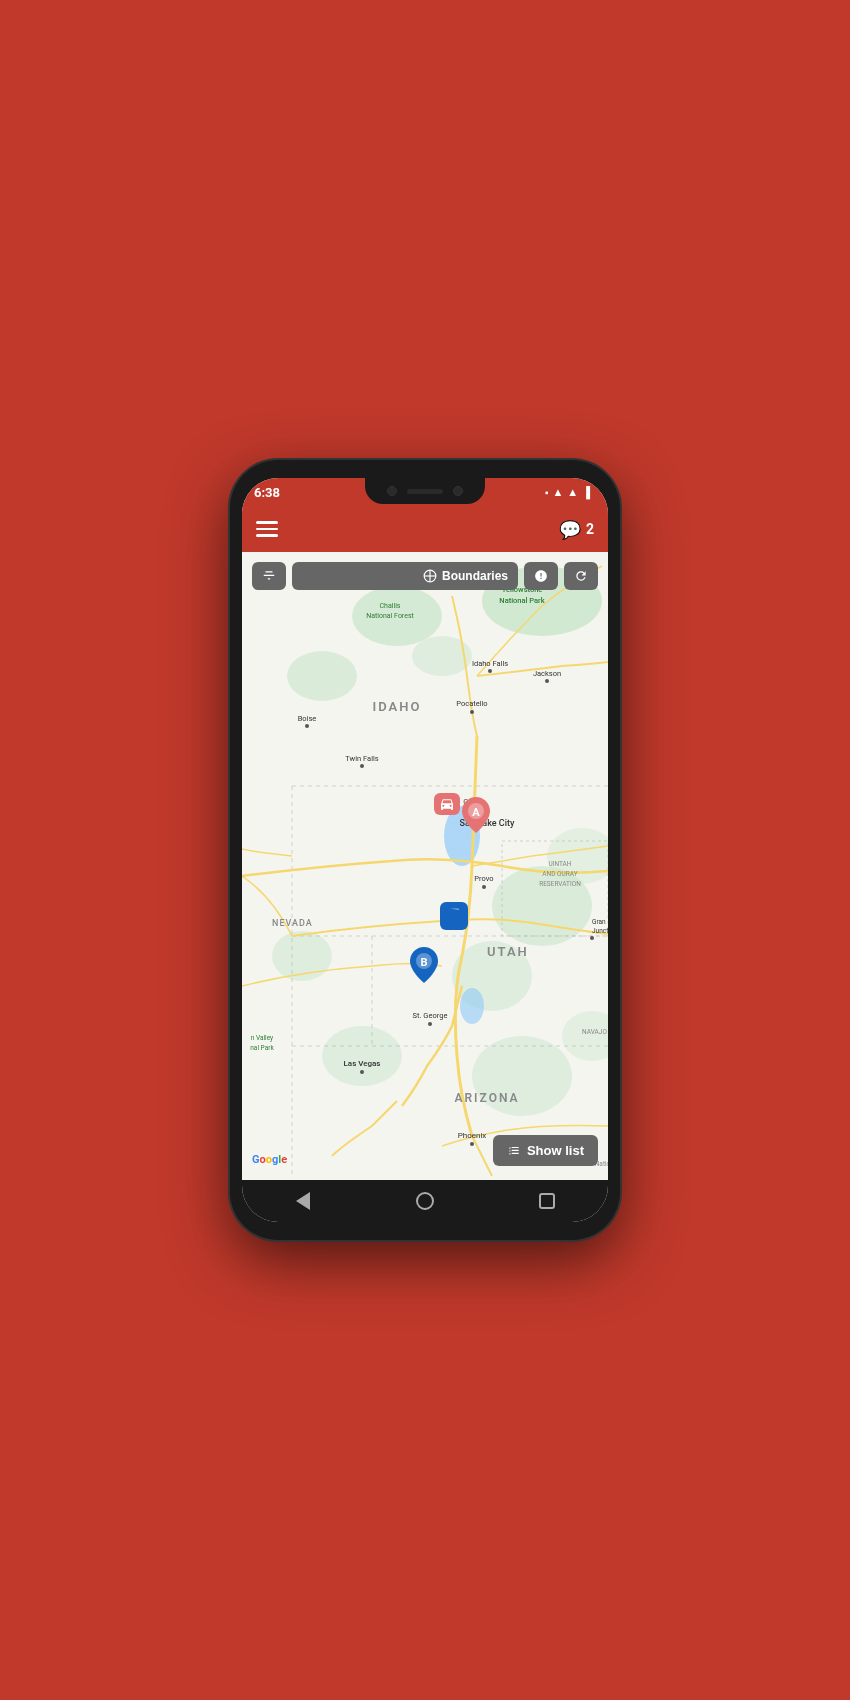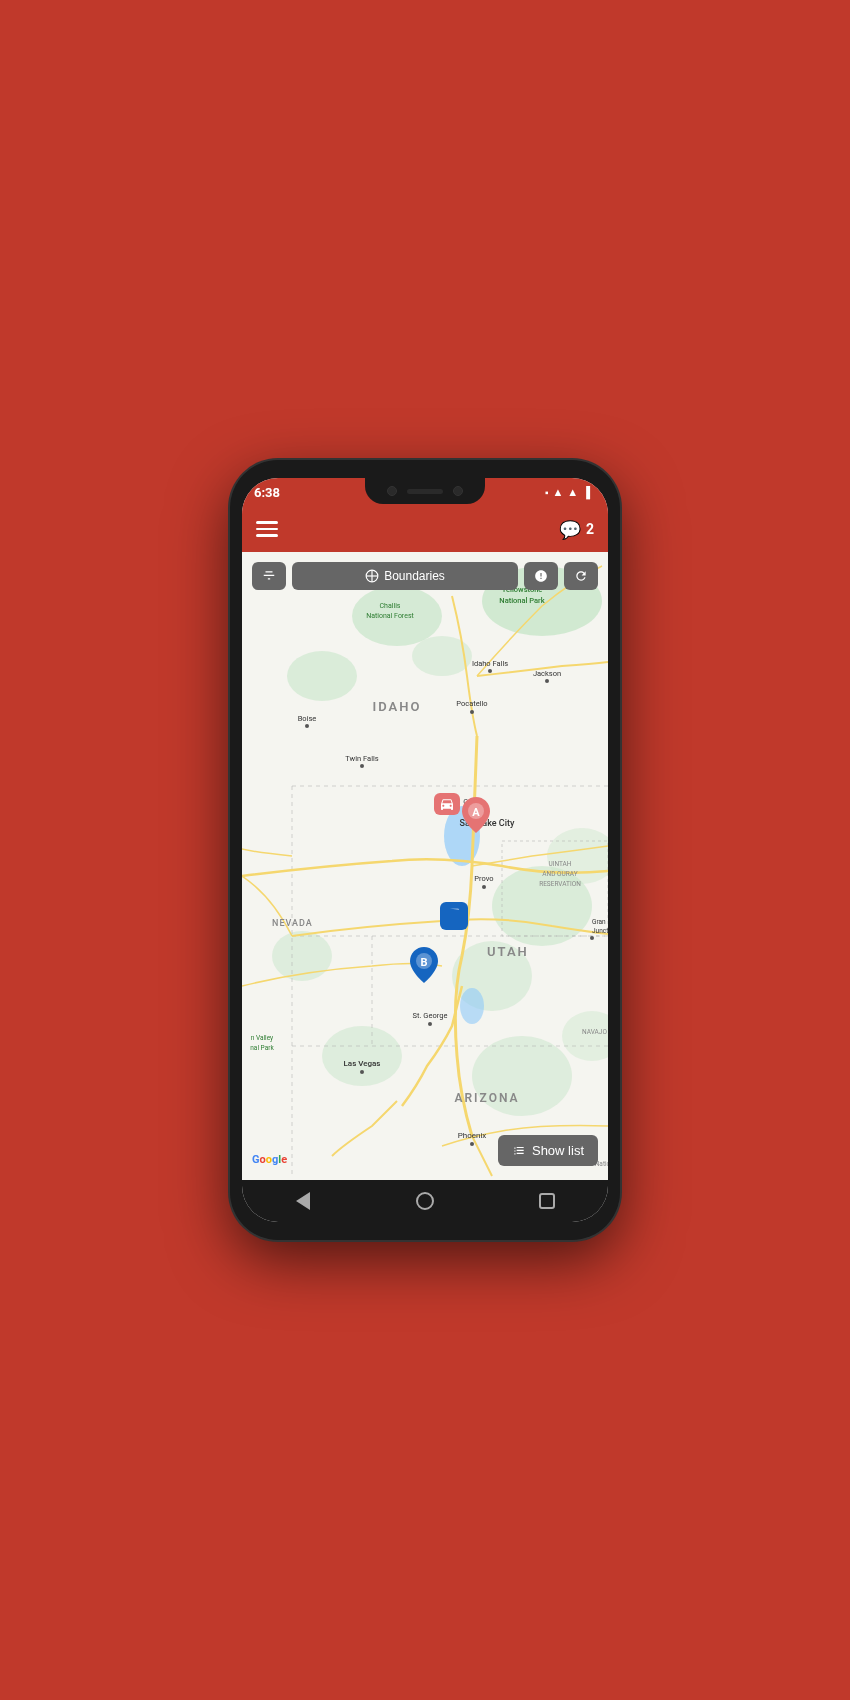--- a/index.html
+++ b/index.html
@@ -157,36 +157,36 @@
       padding: 7px 10px;
       cursor: pointer;
       display: flex;
       align-items: center;
       gap: 5px;
       font-size: 12px;
       font-weight: 500;
       white-space: nowrap;
     }
     .map-btn.filter-btn { padding: 7px 10px; }
-    .map-btn.boundaries-btn { flex: 1; justify-content: center; }
+    .map-btn.boundaries-btn { flex: 1; justify-content: flex-end; font-weight: bold; }
     .show-list-btn {
       position: absolute;
       bottom: 14px;
       right: 10px;
       background: #666;
       color: white;
       border: none;
       border-radius: 6px;
       padding: 8px 14px;
       cursor: pointer;
       display: flex;
       align-items: center;
       gap: 6px;
       font-size: 13px;
-      font-weight: 400;
+      font-weight: 700;
       z-index: 10;
     }
     
     .google-logo {
       position: absolute;
       bottom: 14px;
       left: 10px;
       z-index: 10;
       font-size: 11px;
       font-weight: bold;

